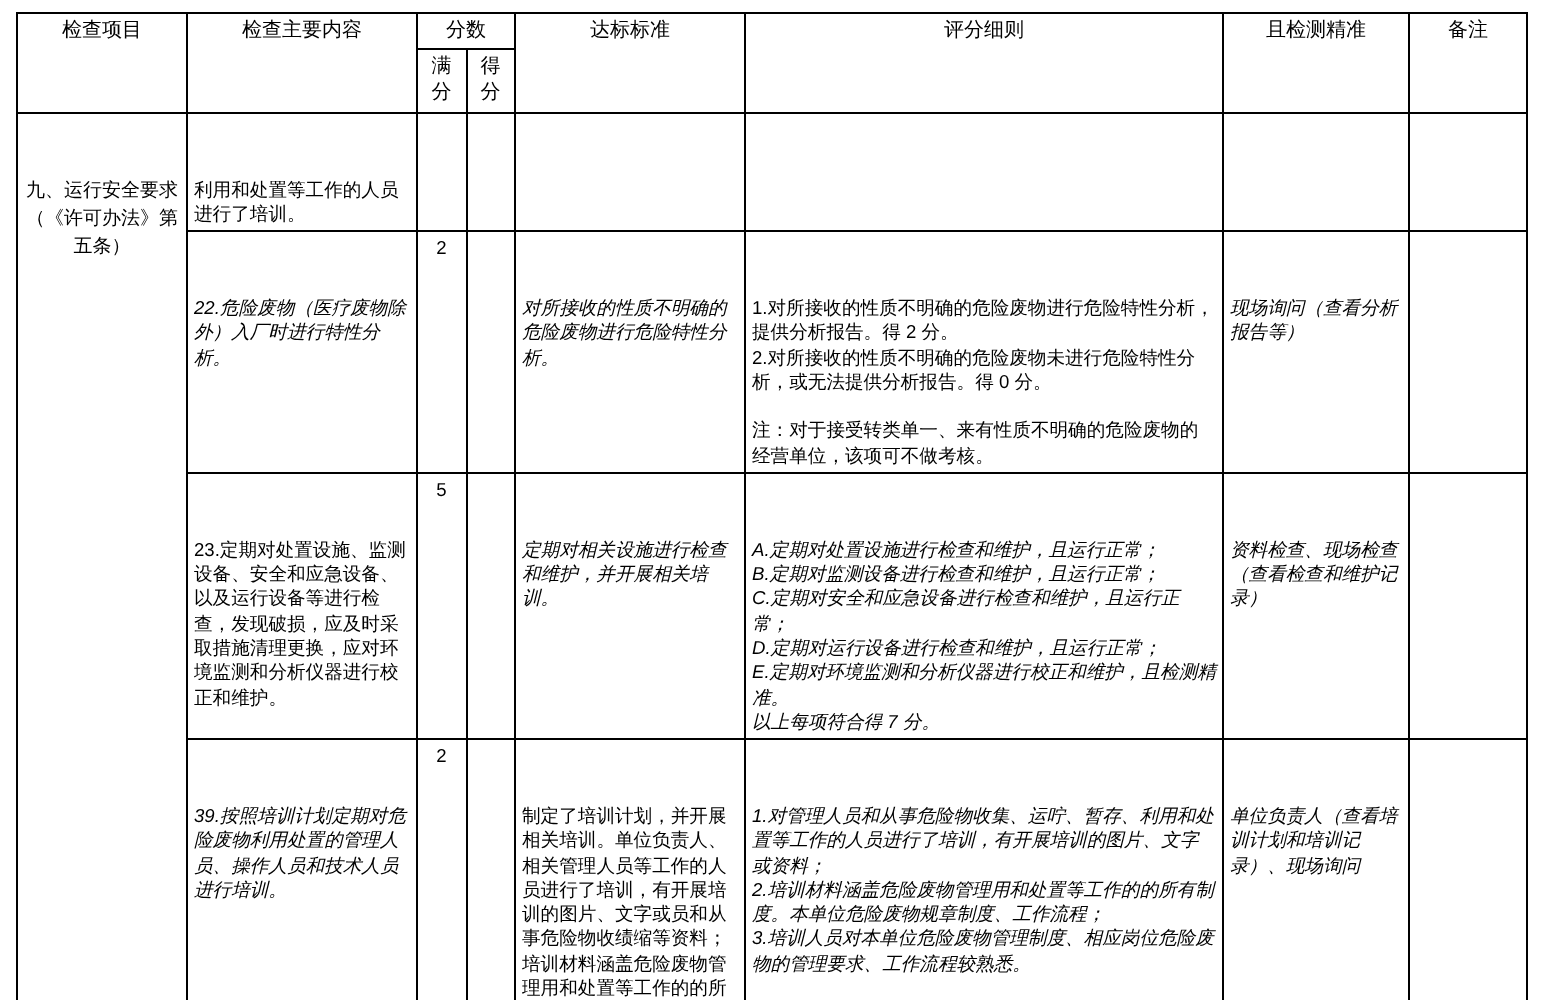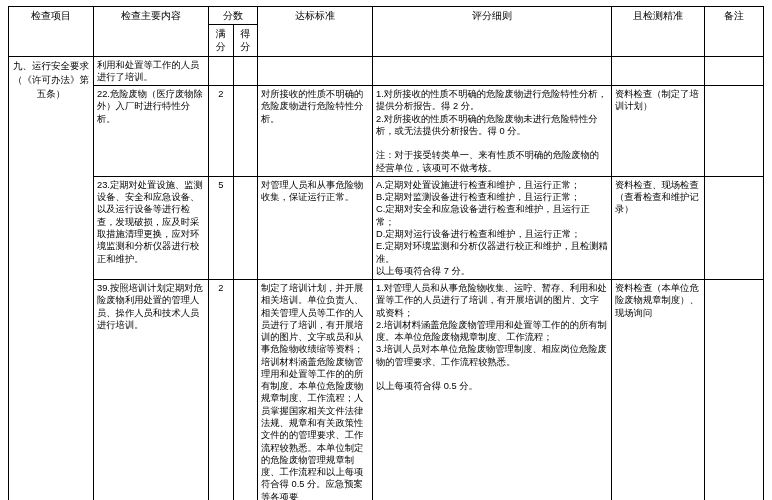--- a/index.html
+++ b/index.html
@@ -50,24 +50,26 @@
   .c-rule   { width: 232px; }
   .c-method { width: 86px; }
   .c-remark { width: 52px; }
 
   td.center-mid {
     text-align: center;
     vertical-align: middle;
   }
   td.mid {
     vertical-align: middle;
+    font-style: italic;
   }
   .cell-text {
     display: block;
     white-space: pre-wrap;
+    margin-top: 30px;
   }
   .rowcat {
     text-align: center;
     vertical-align: middle;
     font-size: 9.5px;
     line-height: 1.5;
   }
   .pagenum {
     position: absolute;
     left: 0;
@@ -134,35 +136,35 @@
         <td class="mid">
             <span class="cell-text">对所接收的性质不明确的危险废物进行危险特性分析。</span>
           </td>
         <td>
             <span class="cell-text">1.对所接收的性质不明确的危险废物进行危险特性分析，提供分析报告。得 2 分。
 2.对所接收的性质不明确的危险废物未进行危险特性分析，或无法提供分析报告。得 0 分。
 
 注：对于接受转类单一、来有性质不明确的危险废物的经营单位，该项可不做考核。</span>
           </td>
         <td class="mid">
-            <span class="cell-text">资料检查（制定了培训计划）</span>
+            <span class="cell-text">现场询问（查看分析报告等）</span>
           </td>
         <td>
             <span class="cell-text"></span>
           </td>
       </tr>
 
       <tr>
         <td>
             <span class="cell-text">23.定期对处置设施、监测设备、安全和应急设备、以及运行设备等进行检查，发现破损，应及时采取措施清理更换，应对环境监测和分析仪器进行校正和维护。</span>
           </td>
         <td class="center-mid">5</td>
         <td class="center-mid"></td>
         <td class="mid">
-            <span class="cell-text">对管理人员和从事危险物收集，保证运行正常。</span>
+            <span class="cell-text">定期对相关设施进行检查和维护，并开展相关培训。</span>
           </td>
         <td class="mid">
             <span class="cell-text">A.定期对处置设施进行检查和维护，且运行正常；
 B.定期对监测设备进行检查和维护，且运行正常；
 C.定期对安全和应急设备进行检查和维护，且运行正常；
 D.定期对运行设备进行检查和维护，且运行正常；
 E.定期对环境监测和分析仪器进行校正和维护，且检测精准。
 以上每项符合得 7 分。</span>
           </td>
         <td class="mid">
@@ -183,21 +185,21 @@
             <span class="cell-text">制定了培训计划，并开展相关培训。单位负责人、相关管理人员等工作的人员进行了培训，有开展培训的图片、文字或员和从事危险物收绩缩等资料；培训材料涵盖危险废物管理用和处置等工作的的所有制度。本单位危险废物规章制度、工作流程；人员掌握国家相关文件法律法规、规章和有关政策性文件的的管理要求、工作流程较熟悉。本单位制定的危险废物管理规章制度、工作流程和以上每项符合得 0.5 分。应急预案等各项要</span>
           </td>
         <td class="mid">
             <span class="cell-text">1.对管理人员和从事危险物收集、运咛、暂存、利用和处置等工作的人员进行了培训，有开展培训的图片、文字或资料；
 2.培训材料涵盖危险废物管理用和处置等工作的的所有制度。本单位危险废物规章制度、工作流程；
 3.培训人员对本单位危险废物管理制度、相应岗位危险废物的管理要求、工作流程较熟悉。
 
 以上每项符合得 0.5 分。</span>
           </td>
         <td class="mid">
-            <span class="cell-text">资料检查（本单位危险废物规章制度）、现场询问</span>
+            <span class="cell-text">单位负责人（查看培训计划和培训记录）、现场询问</span>
           </td>
         <td>
             <span class="cell-text"></span>
           </td>
       </tr>
     </tbody>
   </table>
 
 </div>
 

